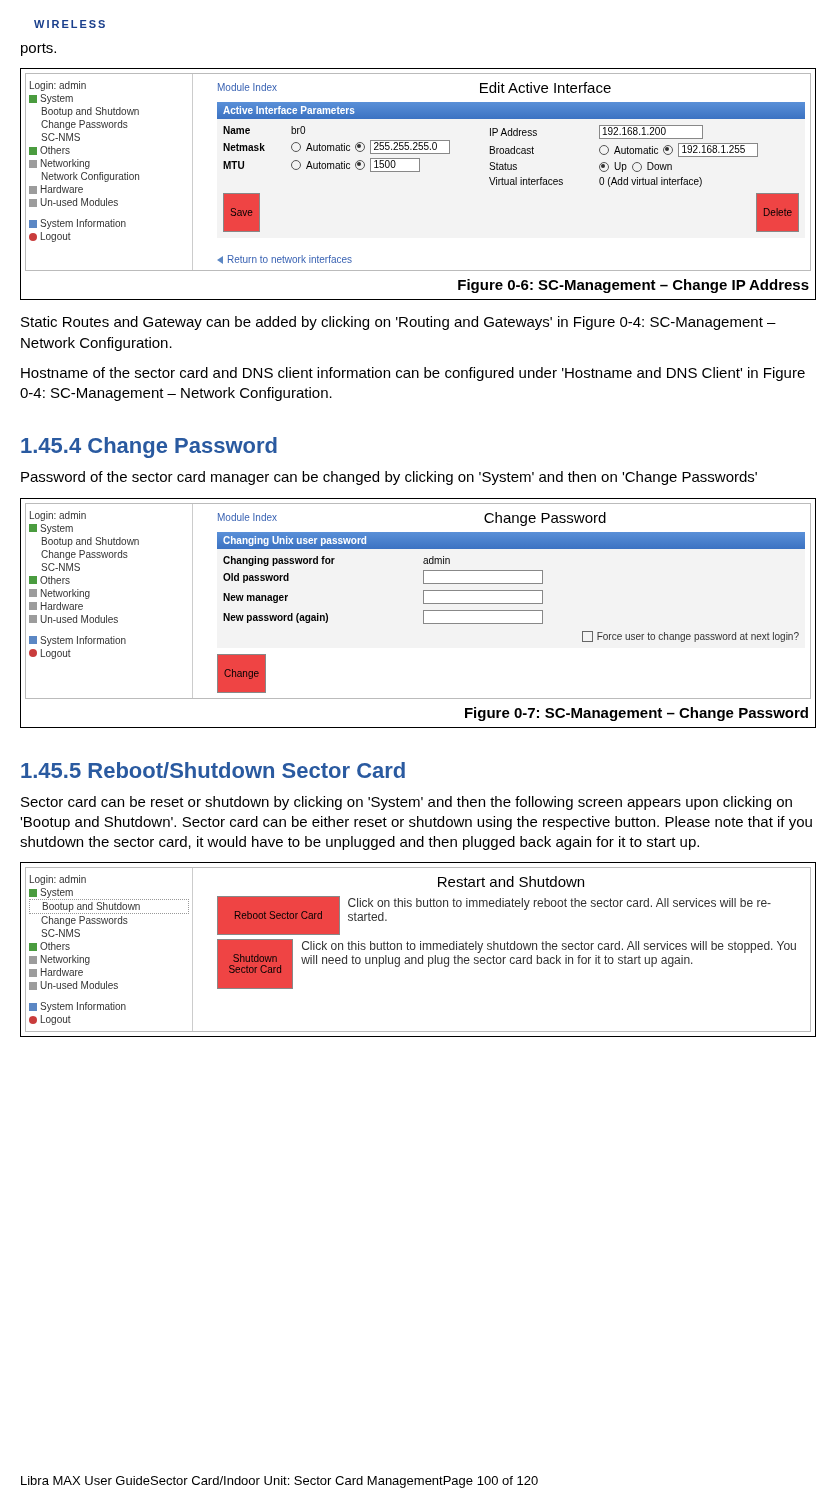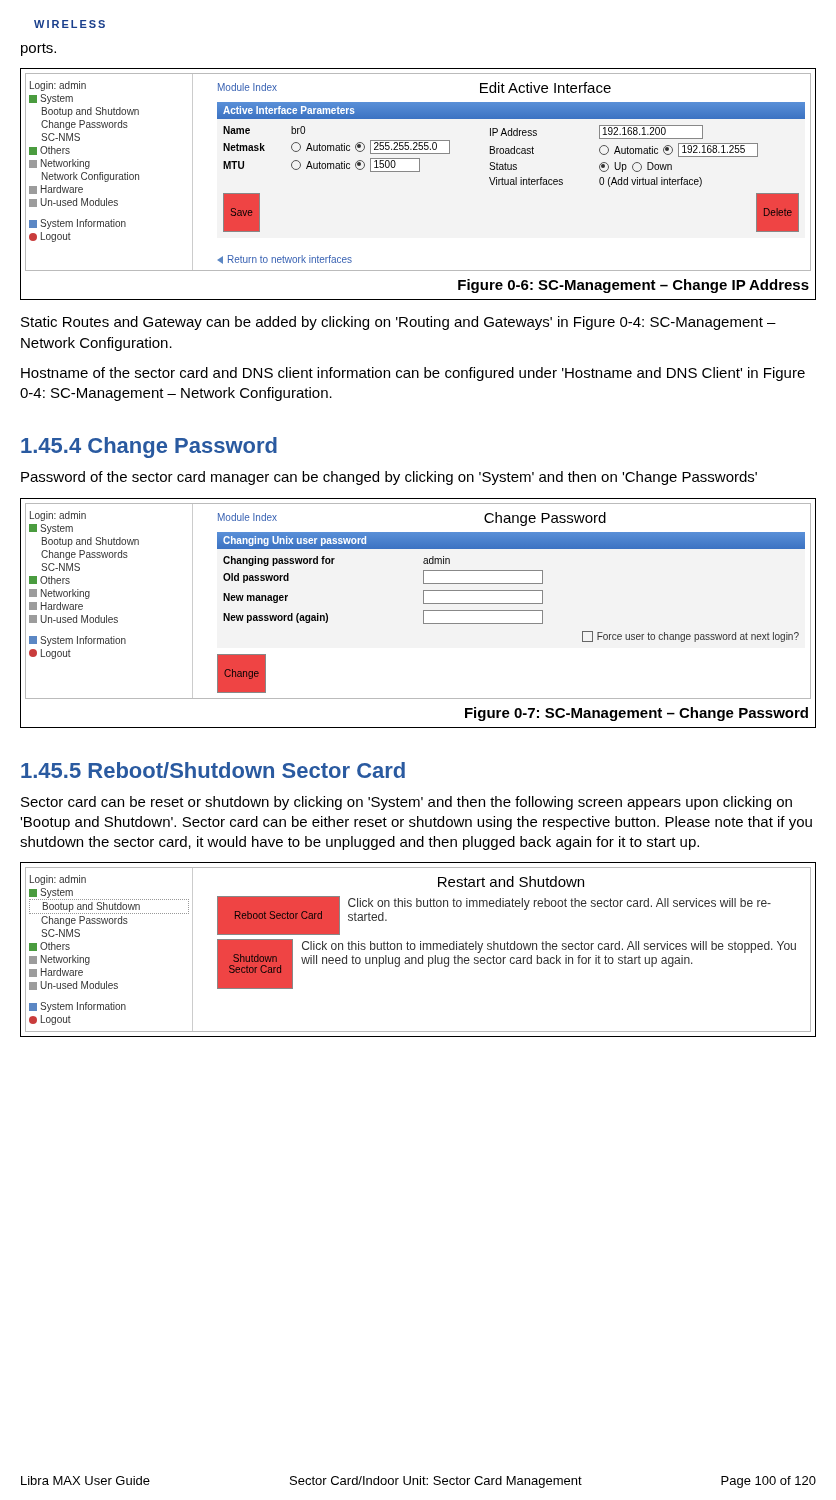--- a/index.html
+++ b/index.html
@@ -176,21 +176,20 @@
   .pw-check { display:flex; align-items:center; gap:4px; justify-content:flex-end; color:#333; padding-top:3px; }
   .cb { width:9px; height:9px; border:1px solid #666; }
   .restart-row { display:flex; gap:8px; align-items:flex-start; margin: 4px 0; }
   .restart-text { font-size:12px; color:#333; }
   .footer {
     position: absolute;
     bottom: 12px;
     left: 20px;
     right: 20px;
     display: flex;
-    justify-content: space-between;
     font-size: 13px;
     color: #000;
   }
 </style>
 </head>
 <body>
 
 <div class="page">
 
   <div class="header-logo">

